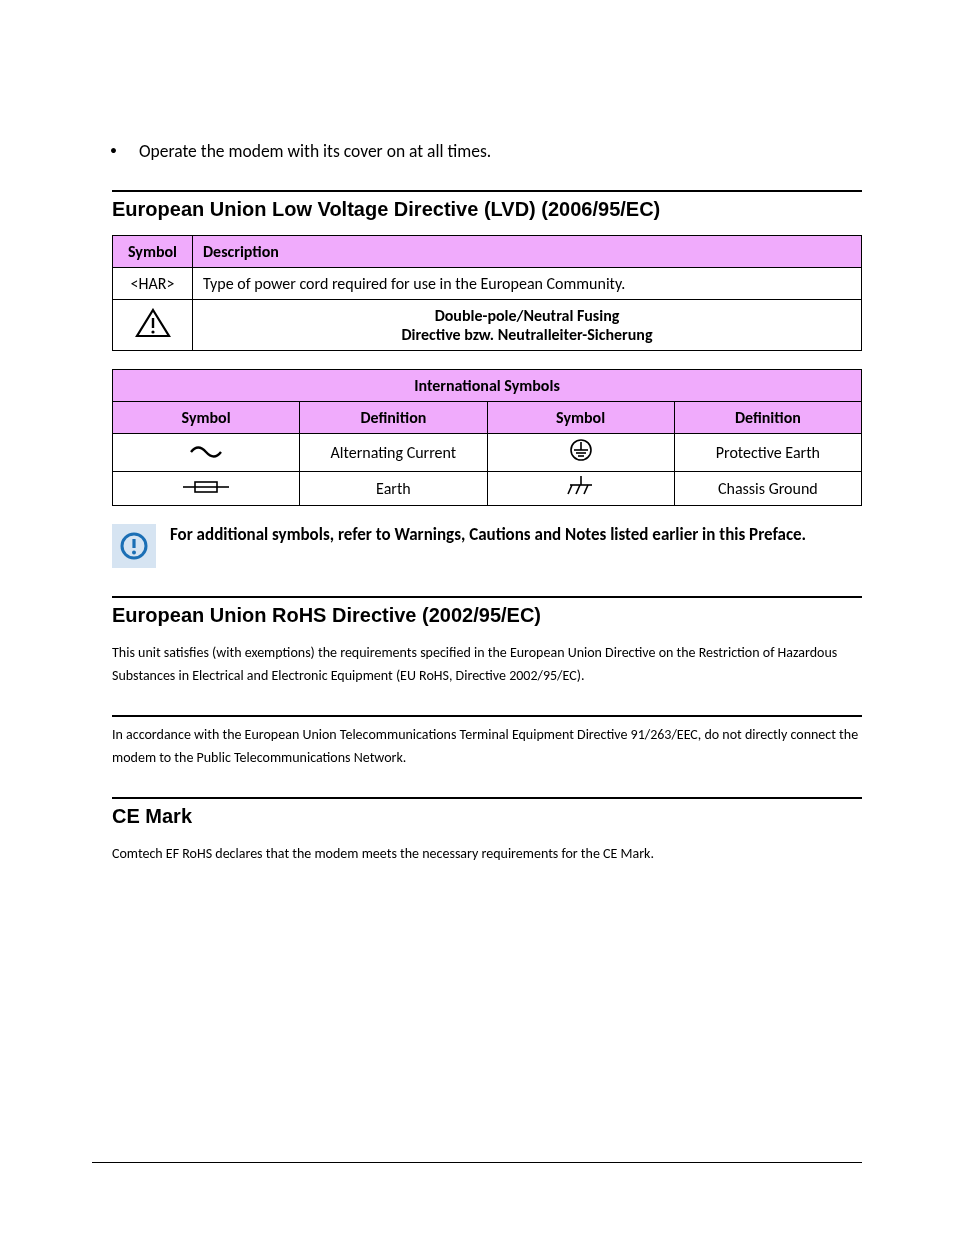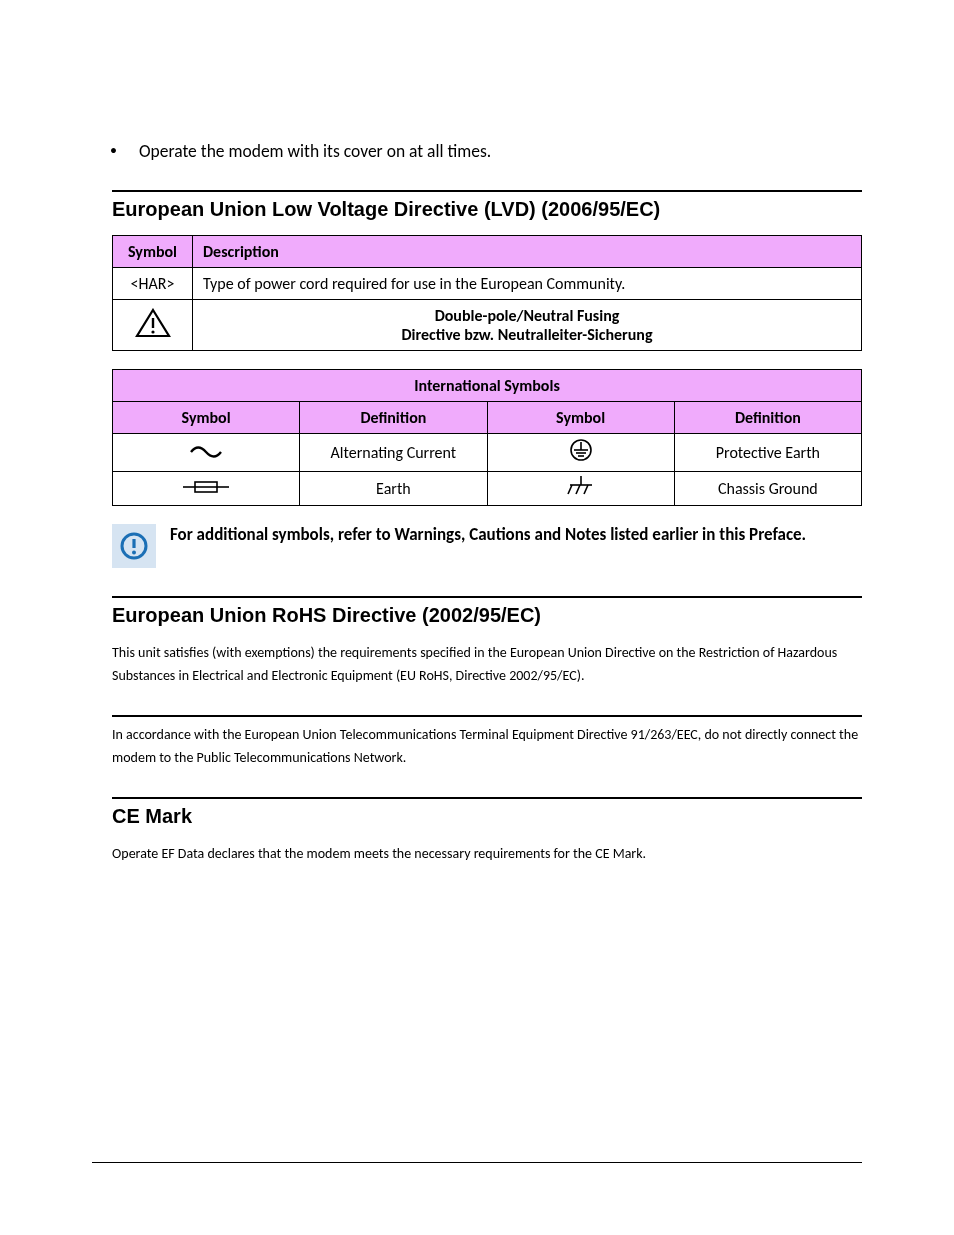--- a/index.html
+++ b/index.html
@@ -158,16 +158,16 @@
 </div>
 
 <div class="section-block">
   <div class="rule"></div>
   <p class="body">In accordance with the European Union Telecommunications Terminal Equipment Directive 91/263/EEC, do not directly connect the modem to the Public Telecommunications Network.</p>
 </div>
 
 <div class="section-block">
   <div class="rule"></div>
   <h2 class="sec">CE Mark</h2>
-  <p class="body">Operate EF Data declares that the modem meets the necessary requirements for the CE Mark.</p>
+  <p class="body">Comtech EF RoHS declares that the modem meets the necessary requirements for the CE Mark.</p>
 </div>
 
 <div class="footer-rule"></div>
 
 </body></html>

